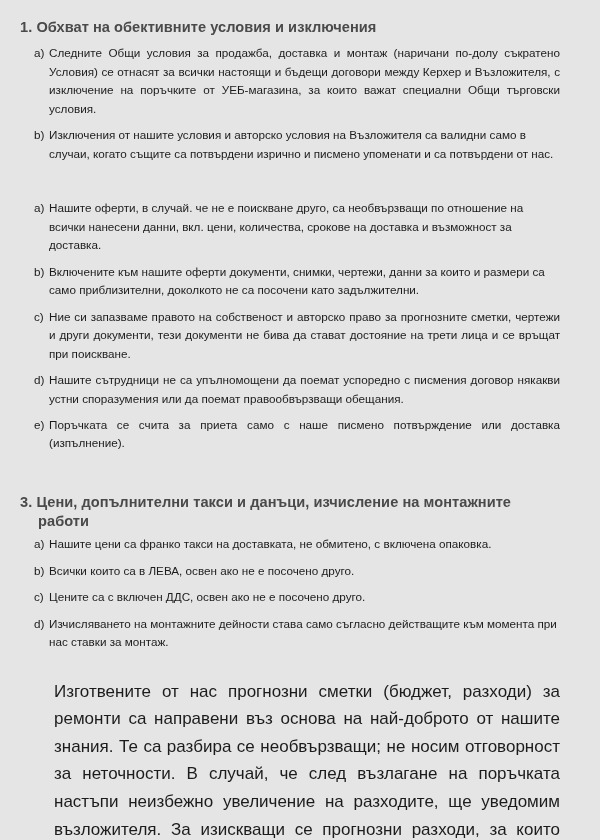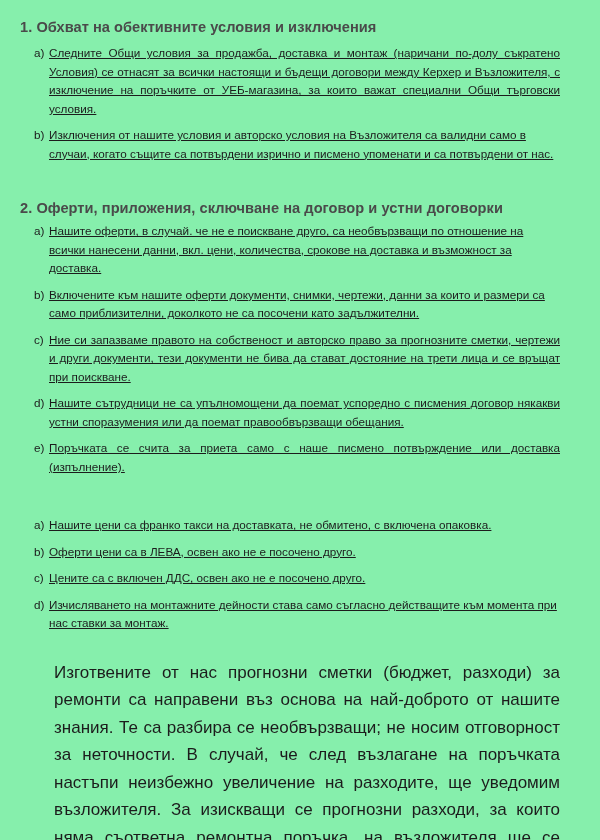--- a/index.html
+++ b/index.html
@@ -15,21 +15,21 @@
     font-family: "Liberation Sans", "DejaVu Sans", sans-serif;
     color: #1c1c1c;
     -webkit-font-smoothing: antialiased;
   }
 
   .page {
     width: 600px;
     height: 840px;
     box-sizing: border-box;
     padding: 18px 20px 0 20px;
-    background: #86efac;
+    background: #e5e5e5;
   }
 
   
   .section {
     margin: 0;
   }
 
   .section-heading {
     font-size: 14.6px;
     font-weight: bold;
@@ -67,21 +67,20 @@
     width: 15px;
     text-align: left;
     padding-left: 14px;
     box-sizing: content-box;
     color: #1c1c1c;
   }
 
   .item-text {
     flex: 1 1 auto;
     padding-right: 20px;
-    text-decoration: underline;
   }
 
   .item-text.justify { text-align: justify; }
 
   
   .gap-sm { height: 26px; }
   .gap-md { height: 36px; }
   .gap-lg { height: 40px; }
 
   
@@ -109,21 +108,20 @@
       <li class="item">
         <span class="item-marker">b)</span>
         <span class="item-text">Изключения от нашите условия и авторско условия на Възложителя са валидни само в случаи, когато същите са потвърдени изрично и писмено упоменати и са потвърдени от нас.</span>
       </li>
     </ul>
   </div>
 
   <div class="gap-md"></div>
 
   <div class="section section-2">
-    <h2 class="section-heading">2. Оферти, приложения, сключване на договор и устни договорки</h2>
     <ul class="item-list">
       <li class="item">
         <span class="item-marker">a)</span>
         <span class="item-text">Нашите оферти, в случай. че не е поискване друго, са необвързващи по отношение на всички нанесени данни, вкл. цени, количества, срокове на доставка и възможност за доставка.</span>
       </li>
       <li class="item">
         <span class="item-marker">b)</span>
         <span class="item-text">Включените към нашите оферти документи, снимки, чертежи, данни за които и размери са само приблизителни, доколкото не са посочени като задължителни.</span>
       </li>
       <li class="item">
@@ -137,28 +135,29 @@
       <li class="item">
         <span class="item-marker">e)</span>
         <span class="item-text justify">Поръчката се счита за приета само с наше писмено потвърждение или доставка (изпълнение).</span>
       </li>
     </ul>
   </div>
 
   <div class="gap-lg"></div>
 
   <div class="section section-3">
+    <h2 class="section-heading">3. Цени, допълнителни такси и данъци, изчисление на монтажните работи</h2>
     <ul class="item-list">
       <li class="item">
         <span class="item-marker">a)</span>
         <span class="item-text">Нашите цени са франко такси на доставката, не обмитено, с включена опаковка.</span>
       </li>
       <li class="item">
         <span class="item-marker">b)</span>
-        <span class="item-text">Оферти цени са в ЛЕВА, освен ако не е посочено друго.</span>
+        <span class="item-text">Всички които са в ЛЕВА, освен ако не е посочено друго.</span>
       </li>
       <li class="item">
         <span class="item-marker">c)</span>
         <span class="item-text">Цените са с включен ДДС, освен ако не е посочено друго.</span>
       </li>
       <li class="item">
         <span class="item-marker">d)</span>
         <span class="item-text">Изчисляването на монтажните дейности става само съгласно действащите към момента при нас ставки за монтаж.</span>
       </li>
     </ul>

